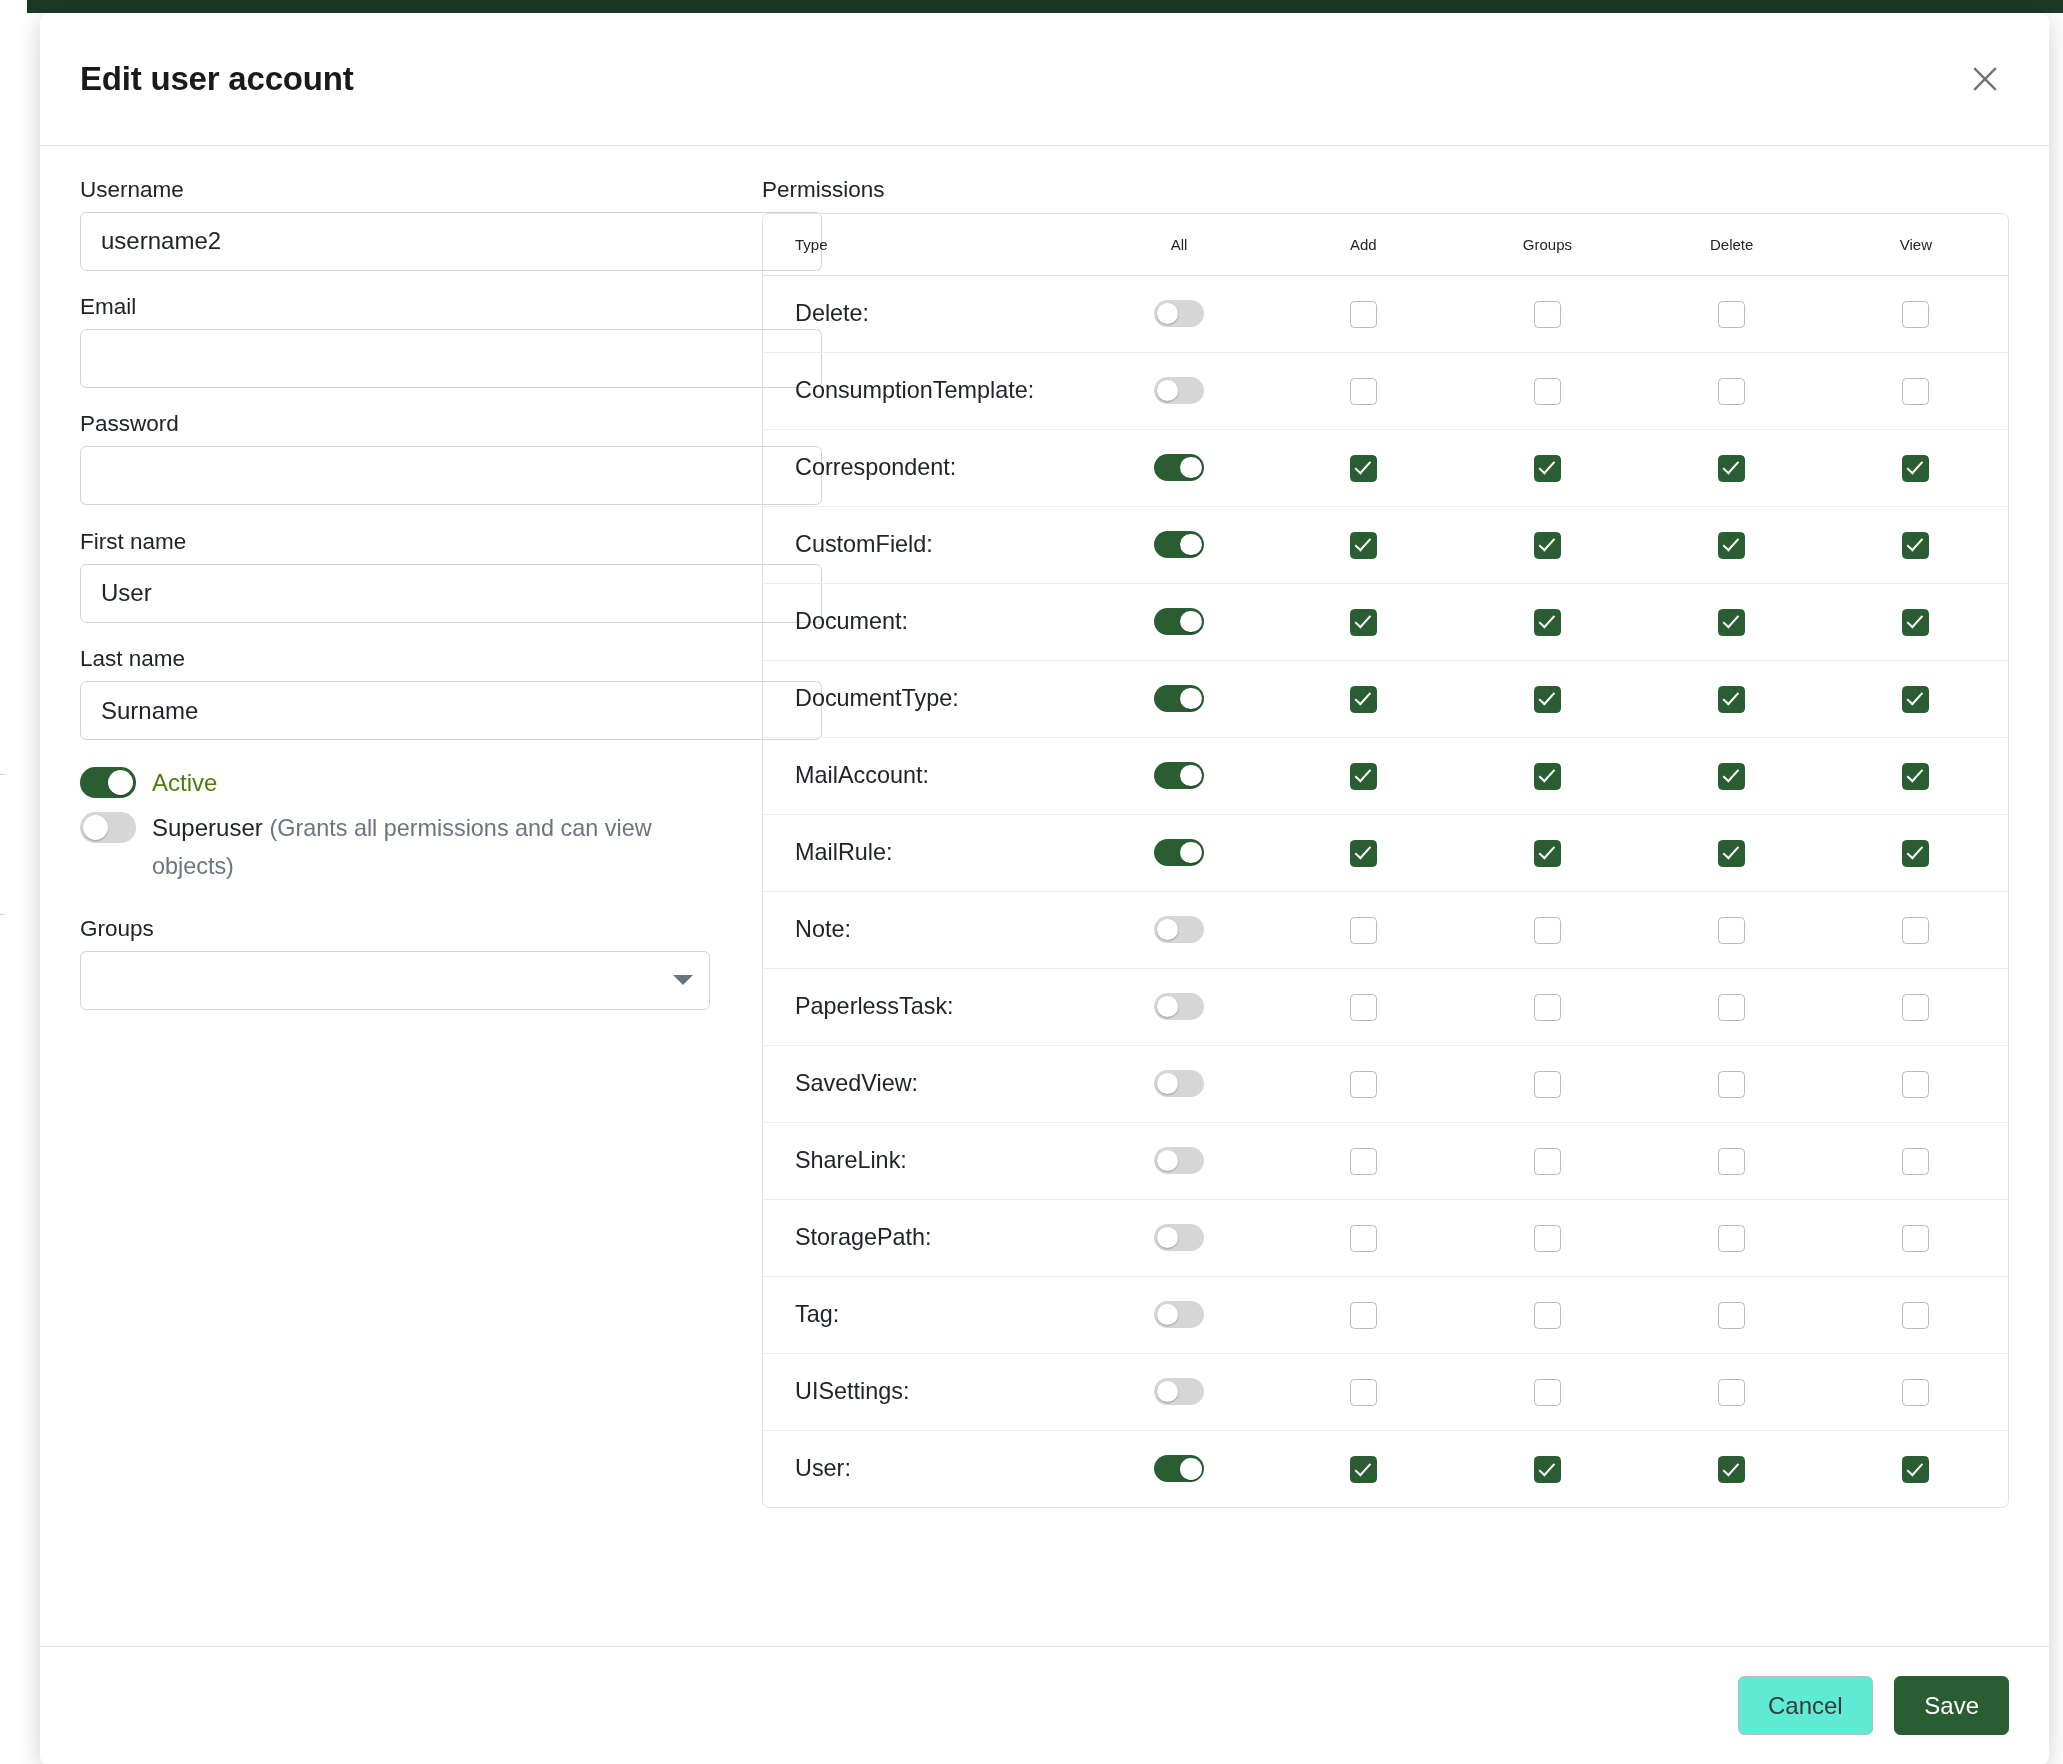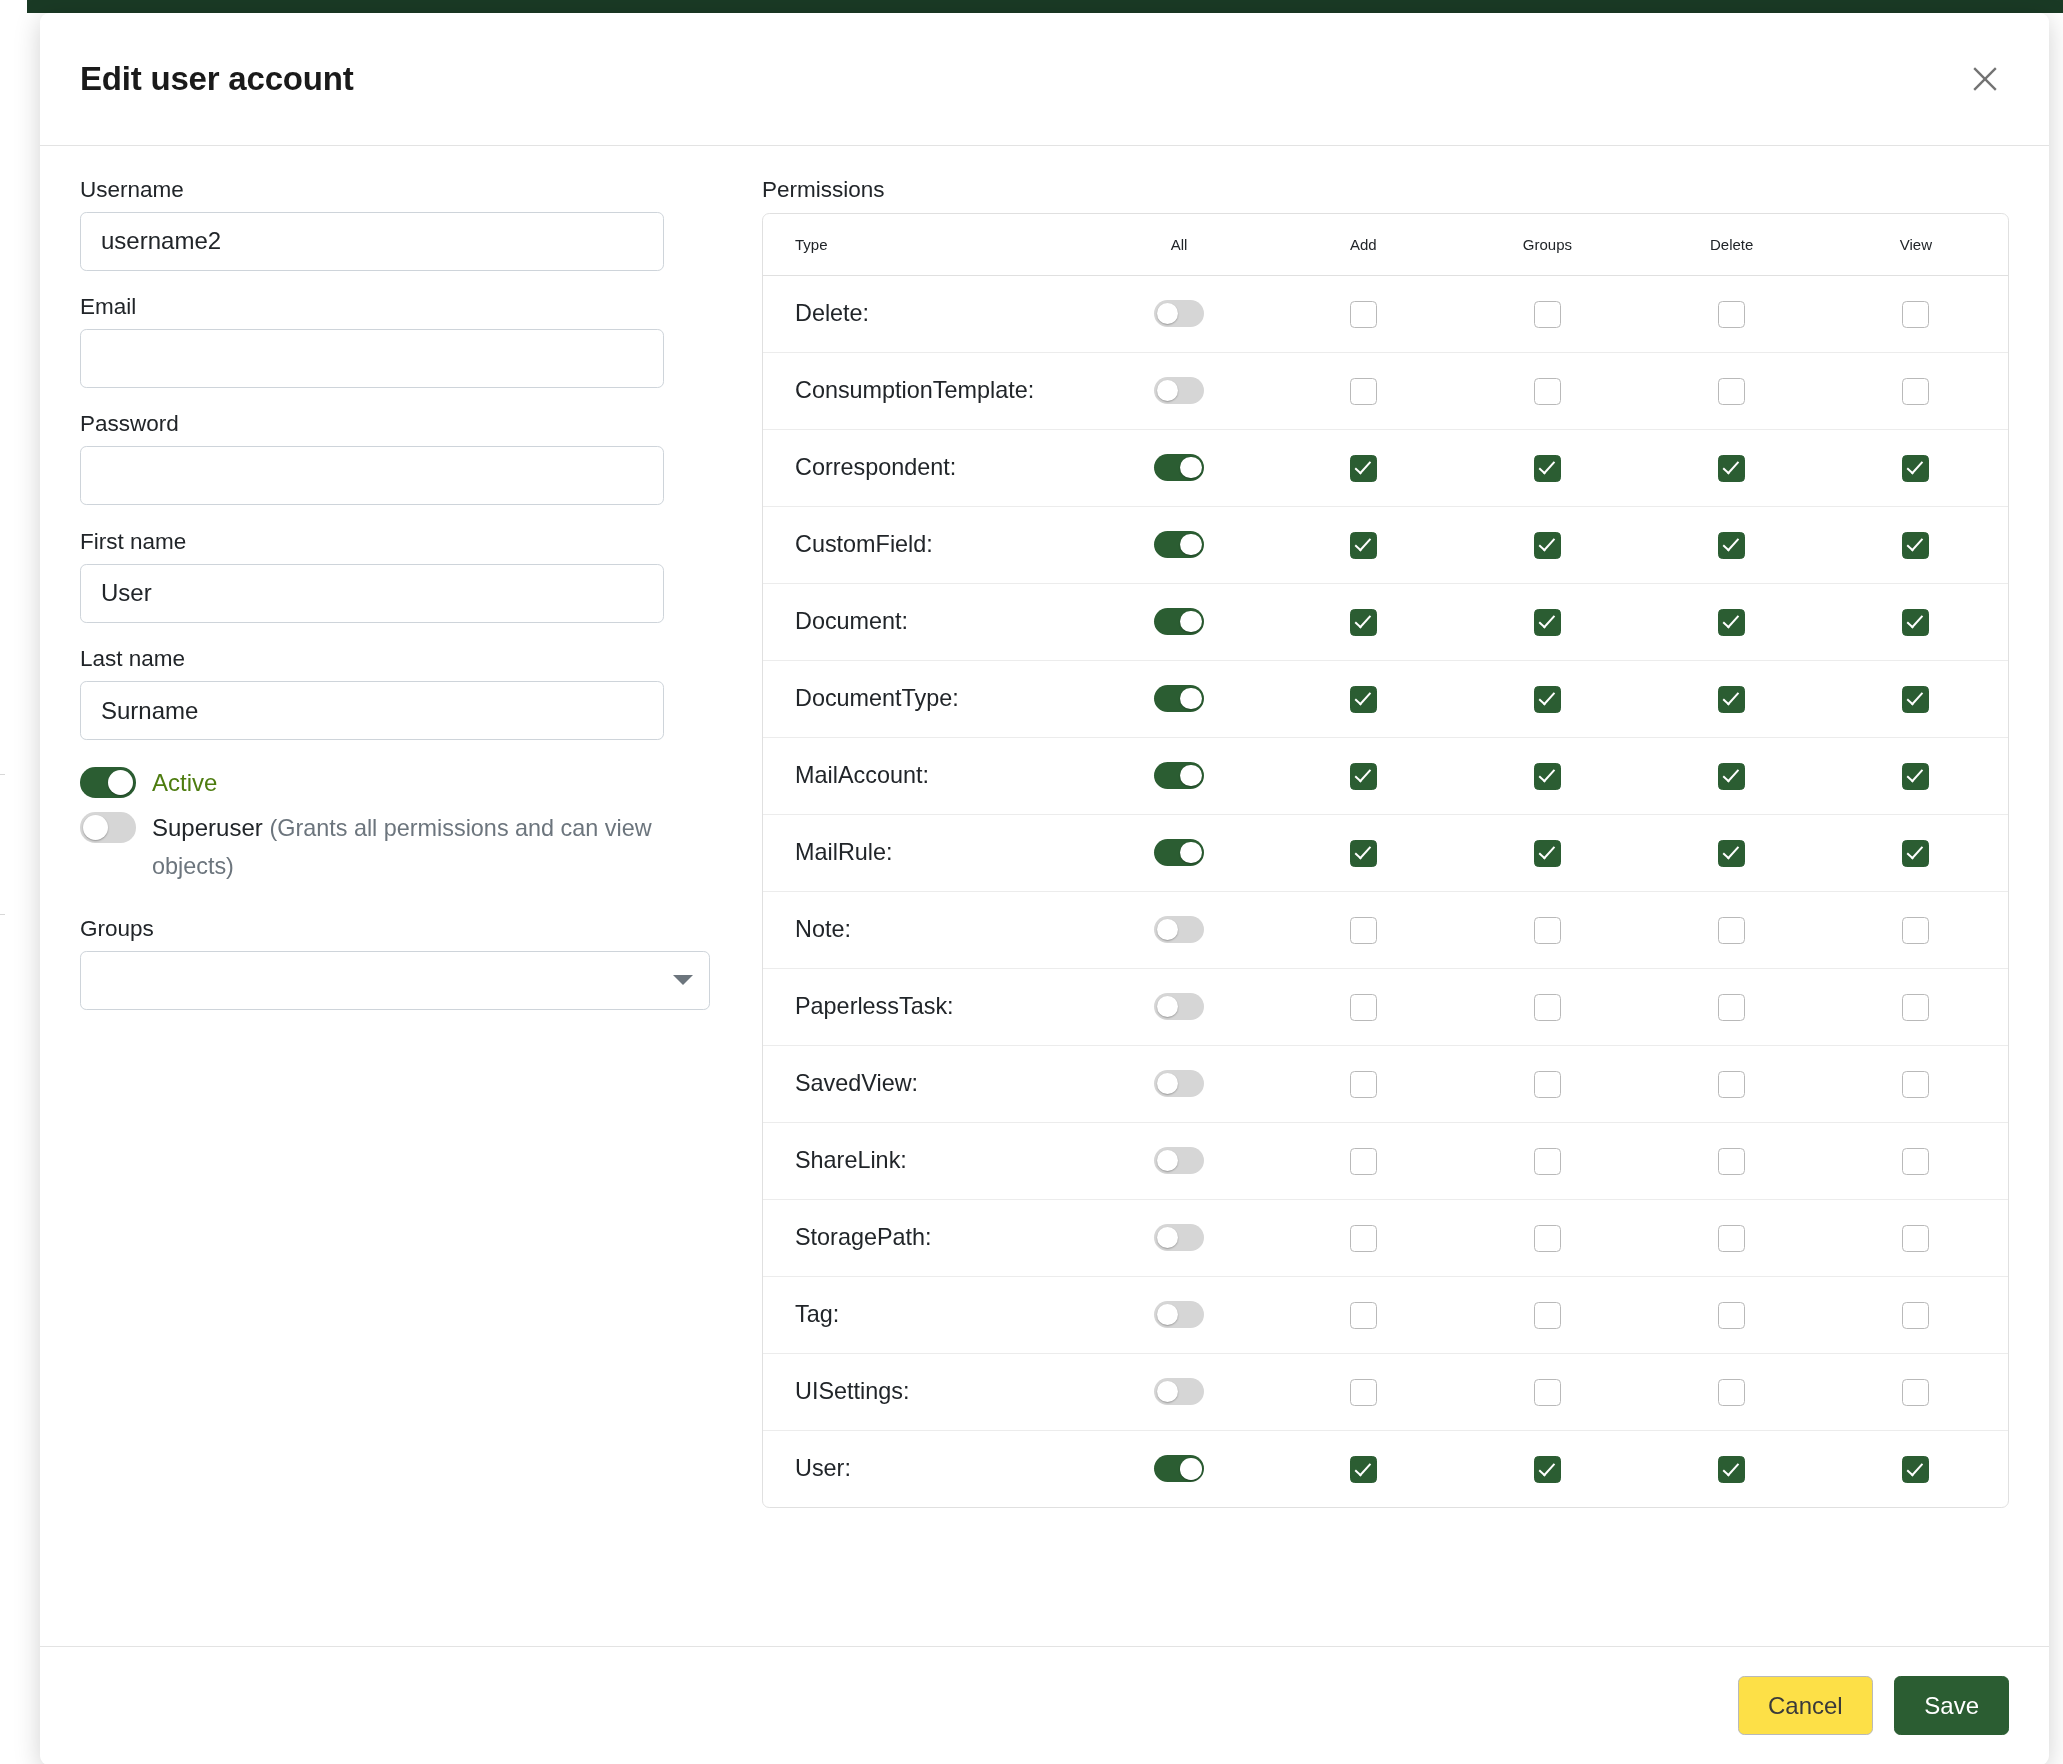--- a/index.html
+++ b/index.html
@@ -82,21 +82,21 @@
     flex: 1 1 auto;
     min-width: 0;
   }
   .field-label {
     font-size: 22.5px;
     color: #212529;
     margin-bottom: 9px;
     display: block;
   }
   .text-input {
-    width: 584px;
+    width: 742px;
     height: 59px;
     border: 0.9px solid #ced4da;
     border-radius: 6.3px;
     padding: 0 20px;
     font-size: 24px;
     color: #212529;
     font-family: "Liberation Sans", sans-serif;
     background: #fff;
     outline: none;
     display: block;
@@ -255,21 +255,21 @@
     padding: 0 29px;
     height: 59px;
     display: flex;
     align-items: center;
     justify-content: center;
     cursor: pointer;
     font-family: "Liberation Sans", sans-serif;
   }
   .btn-cancel {
     border: 0.9px solid #b9b9b9;
-    background: #fde047;
+    background: #5eead4;
     color: #3a3a3a;
   }
   .btn-save {
     border: 0.9px solid #2b5d32;
     background: #2b5d32;
     color: #fff;
   }
   .left-edge-marks {
     position: absolute;
     left: 0; top: 0; width: 27px; height: 100%;

